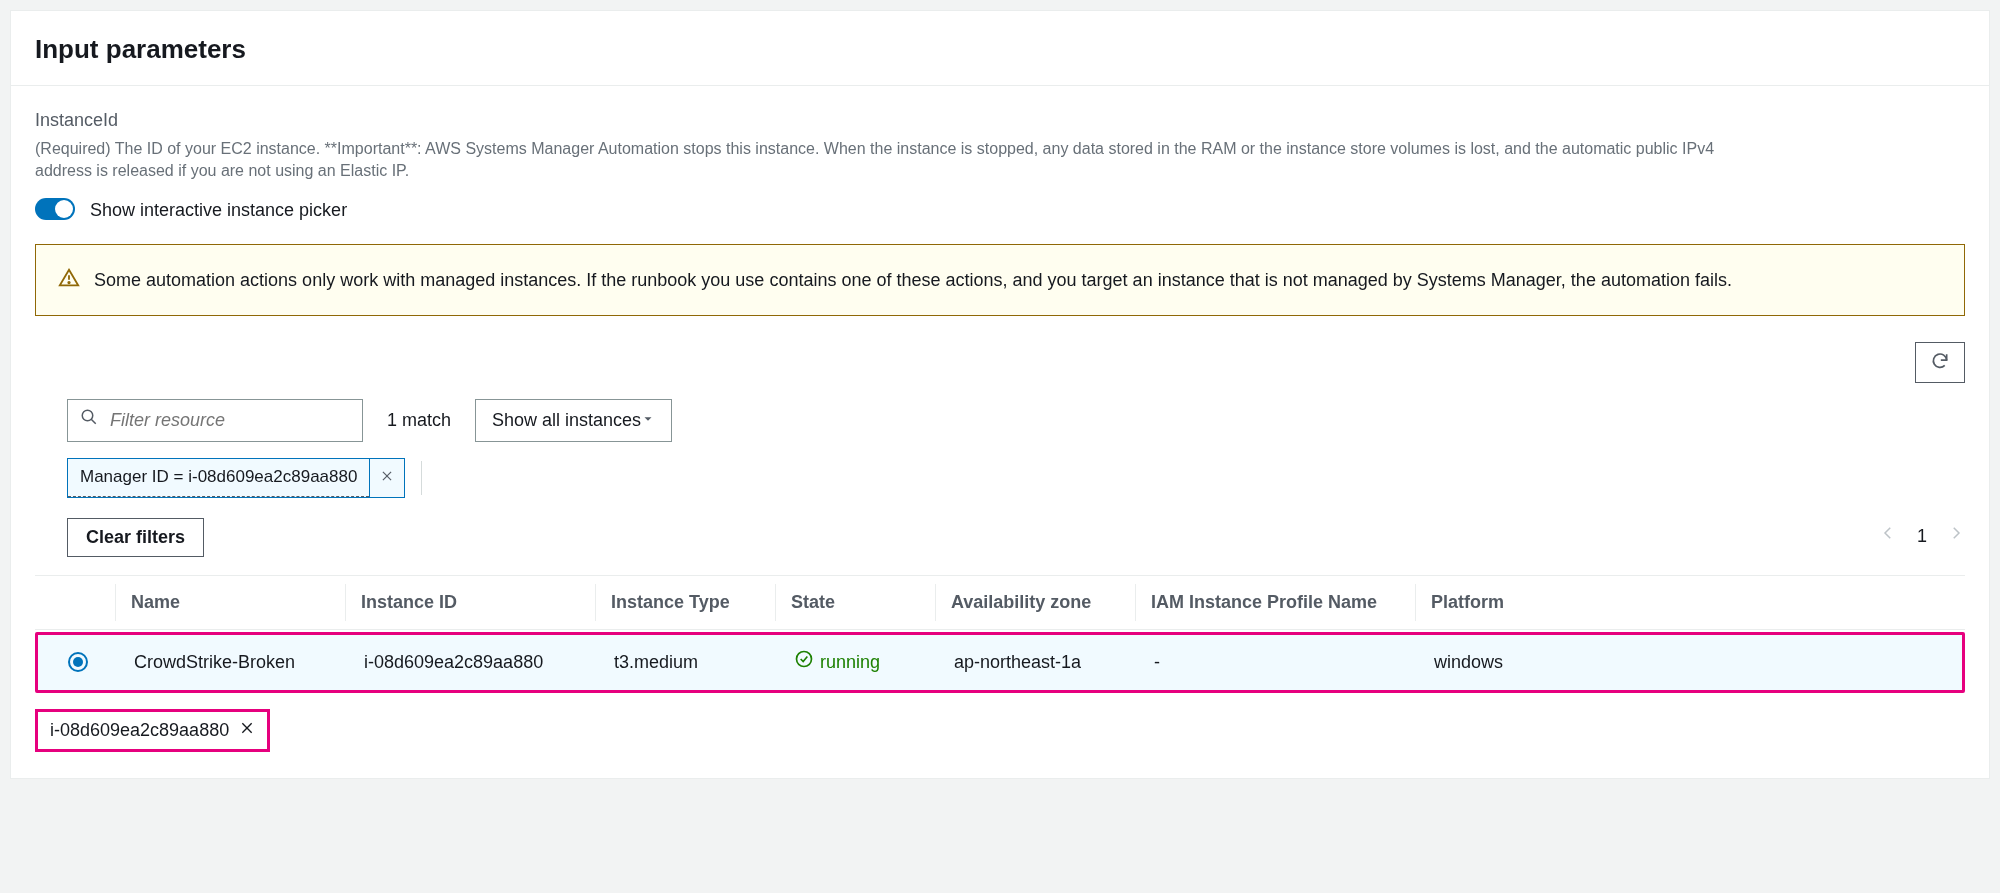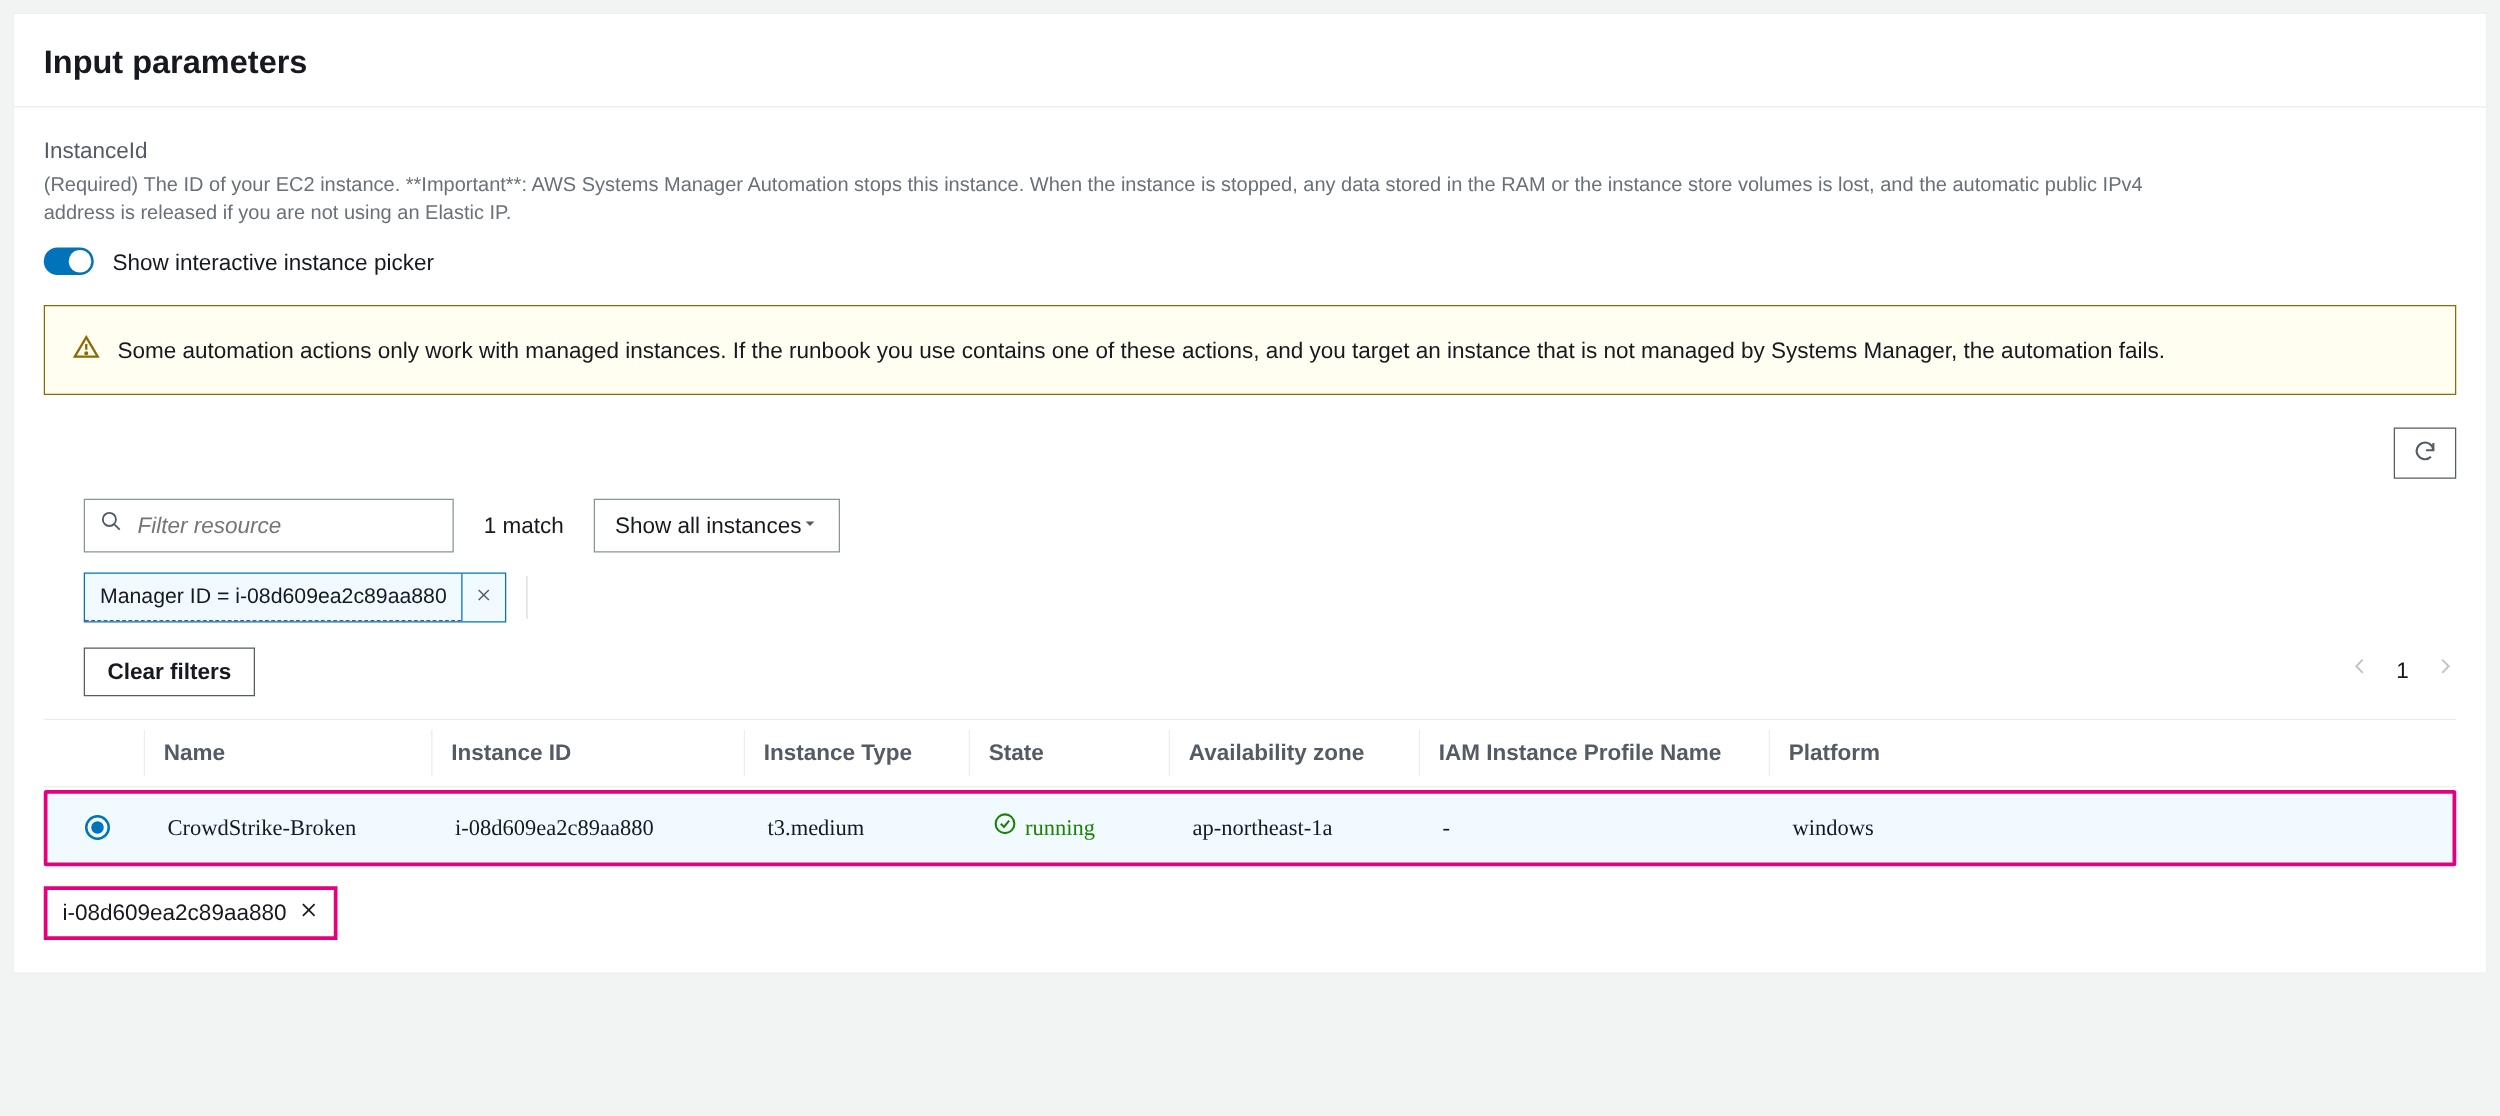--- a/index.html
+++ b/index.html
@@ -232,21 +232,20 @@
     bottom: 8px;
     width: 1px;
     background: #eaeded;
   }
   .th:first-child::before { display: none; }
   .trow {
     background: #f1faff;
     border: 3px solid #e6007e;
     border-radius: 2px;
     margin-top: 2px;
-    font-family: Liberation Serif, serif;
   }
   .td {
     padding: 14px 16px;
     font-size: 18px;
     color: #16191f;
   }
   .radio-cell {
     display: flex;
     align-items: center;
     justify-content: center;

